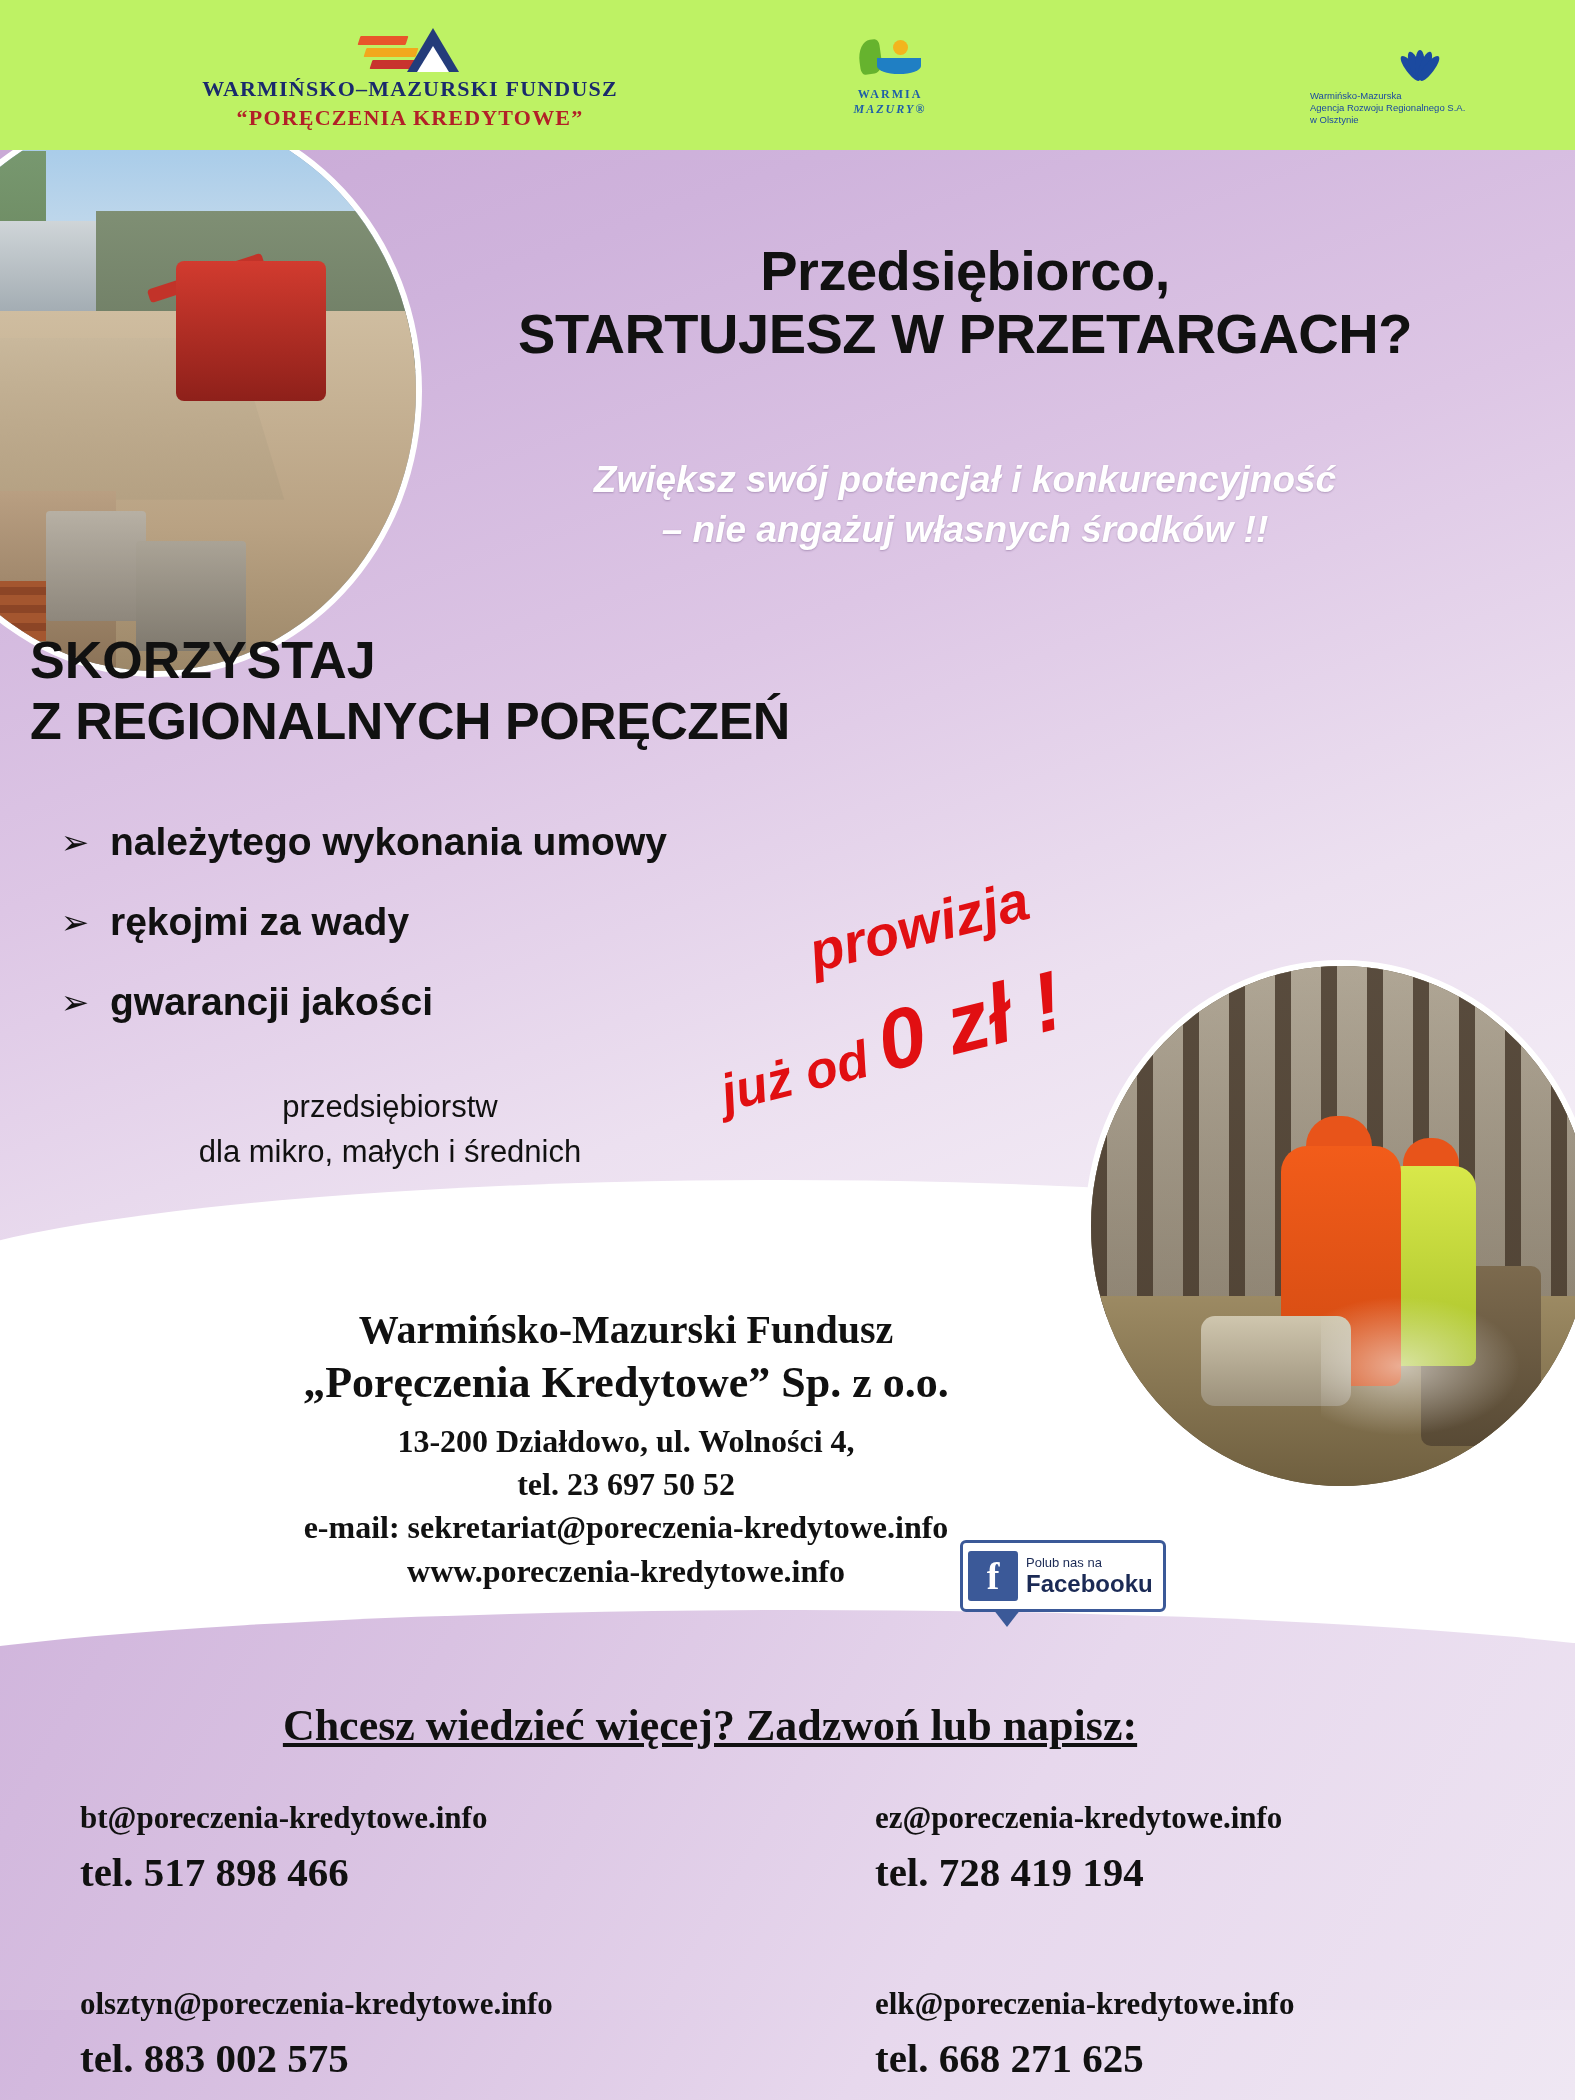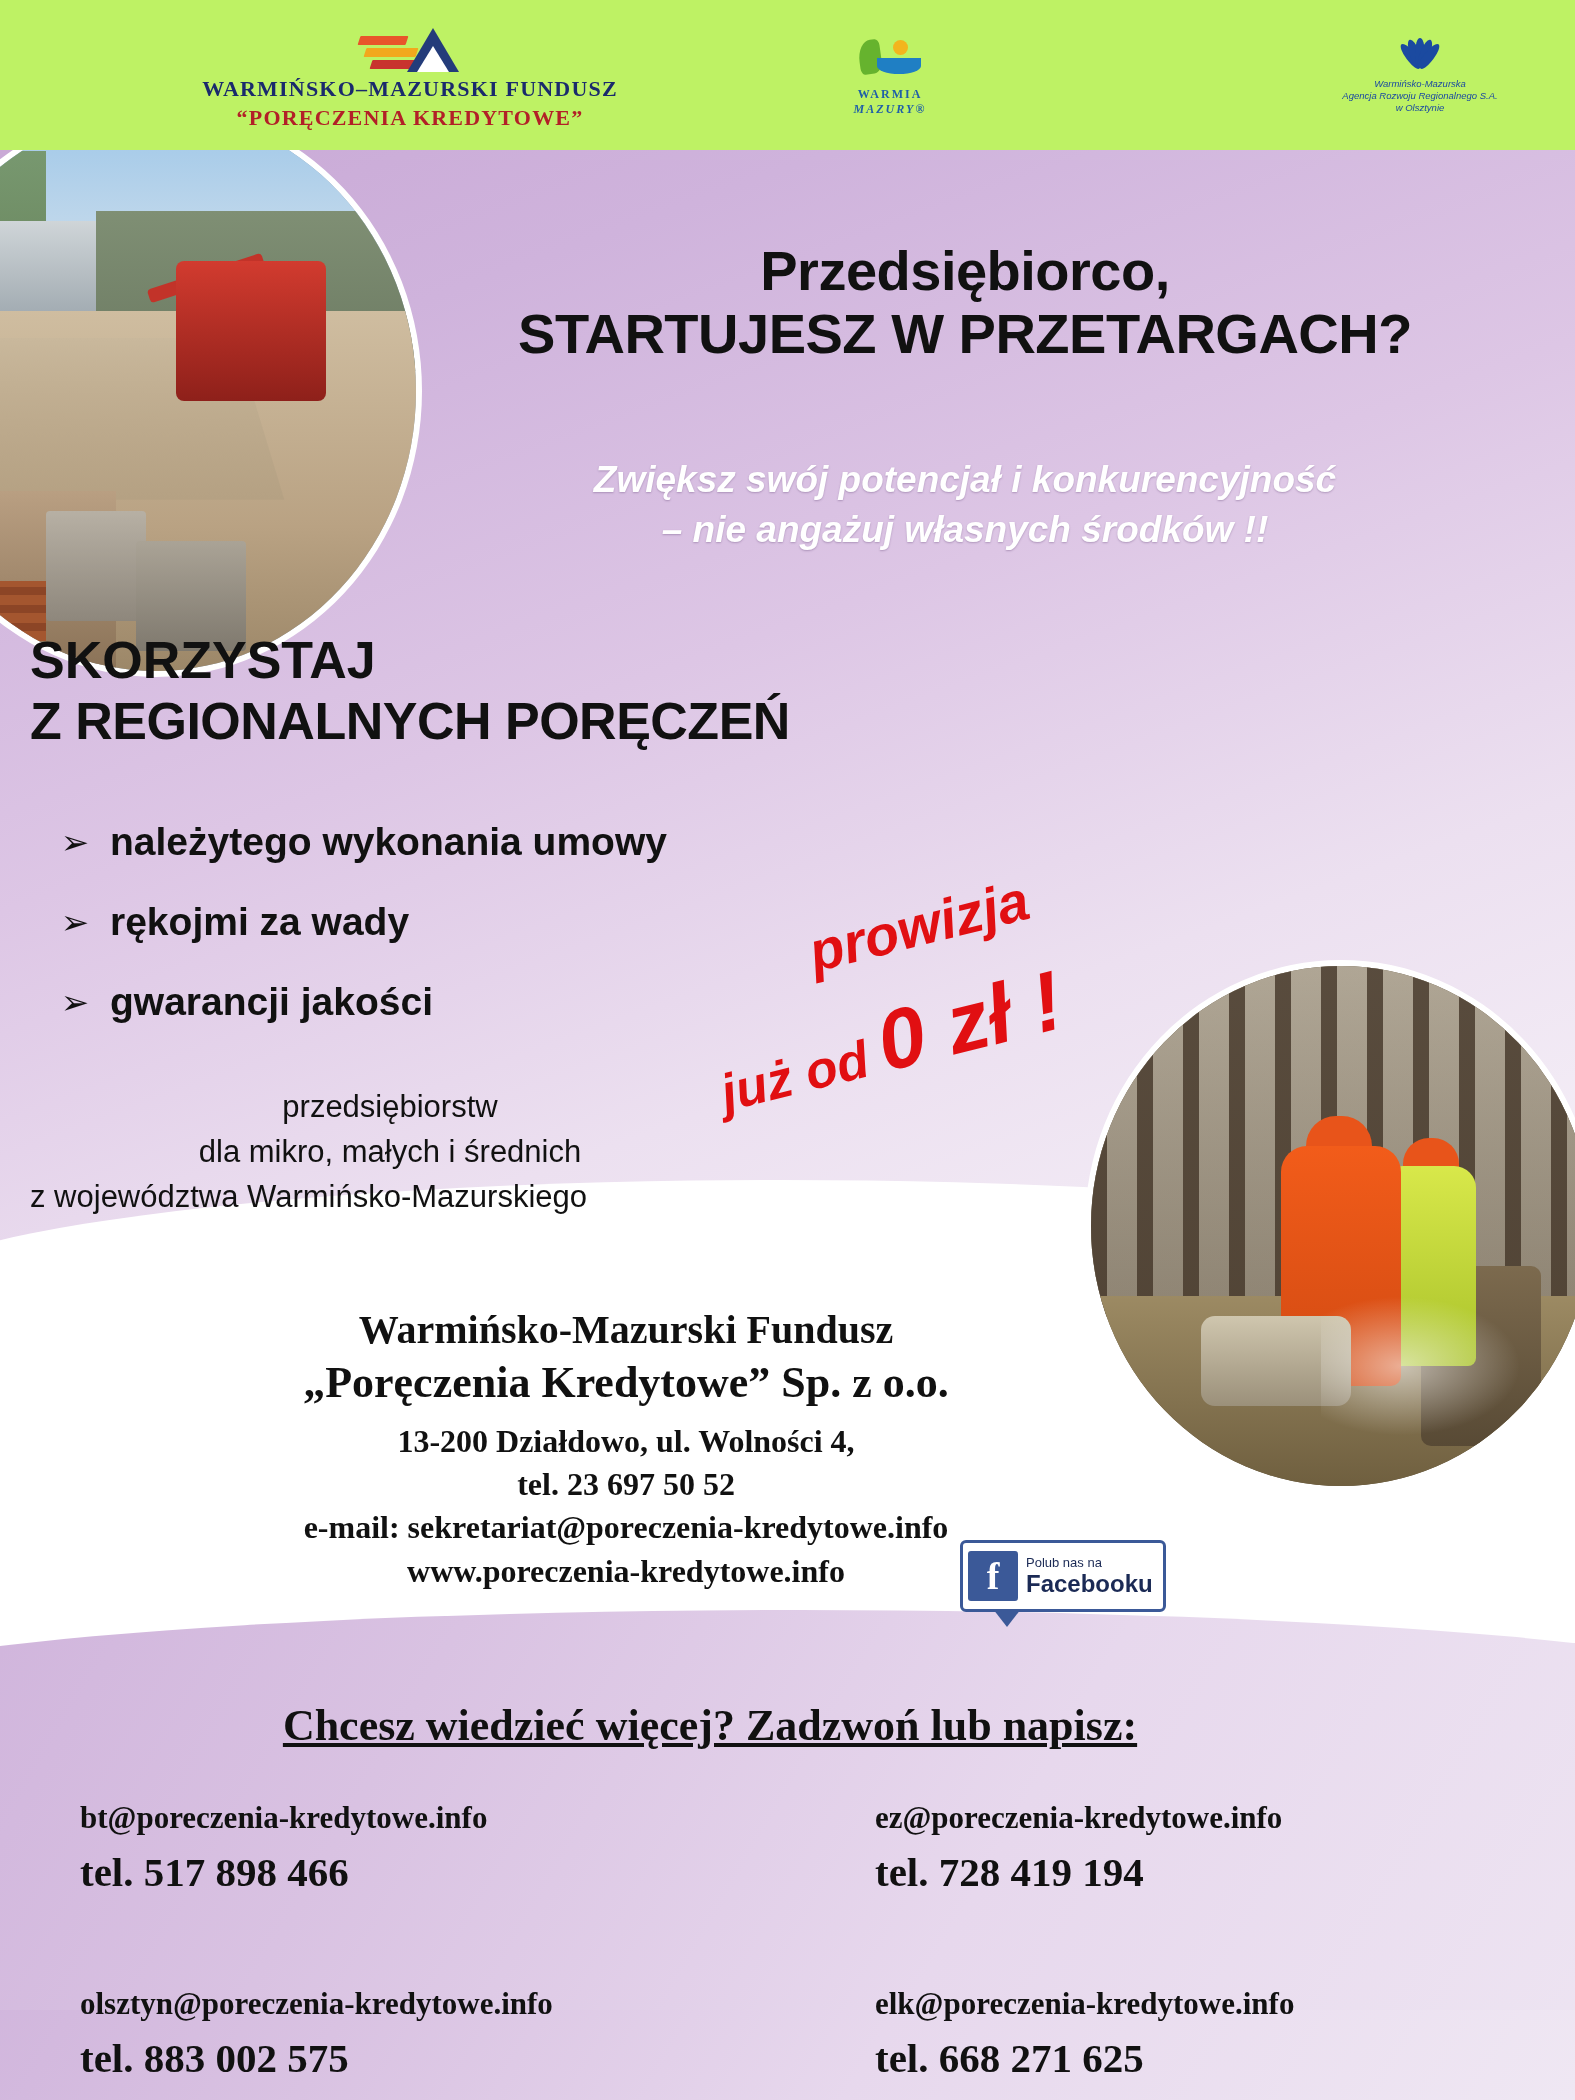--- a/index.html
+++ b/index.html
@@ -105,24 +105,22 @@
     font-size: 12px; letter-spacing: 2px; color: #1f5fa8; font-weight: 700;
     margin-top: 3px;
   }
   .logo-warmia .wm-t2 {
     font-family: "Liberation Serif", serif;
     font-size: 12px; letter-spacing: 2px; color: #1f5fa8; font-style: italic; font-weight: 700;
   }
 
   .logo-arr {
     position: absolute;
-    left: 1310px; top: 30px;
+    left: 1310px; top: 42px;
     width: 220px;
-    text-align: center;
-    font-style: italic;
   }
   .logo-arr .arr-mark {
     width: 56px; height: 44px; margin: 0 auto 4px auto;
     position: relative;
   }
   .logo-arr .petal {
     position: absolute;
     width: 10px; height: 30px;
     background: #1b4aa0;
     border-radius: 50% 50% 40% 40%;
@@ -516,21 +514,20 @@
   </div>
   <div class="bullet">
     <span class="arrow">➢</span>
     <span class="btxt">gwarancji jakości</span>
   </div>
 </div>
 
 <div class="dla">
   <div>przedsiębiorstw</div>
   <div>dla mikro, małych i średnich</div>
-  <div class="l3">z województwa Warmińsko-Mazurskiego</div>
 </div>
 
 <div class="prowizja">
   <div class="pw1">prowizja</div>
   <div class="pw2">
     <span>już od</span>
     <span class="big">0 zł !</span>
   </div>
 </div>
 

